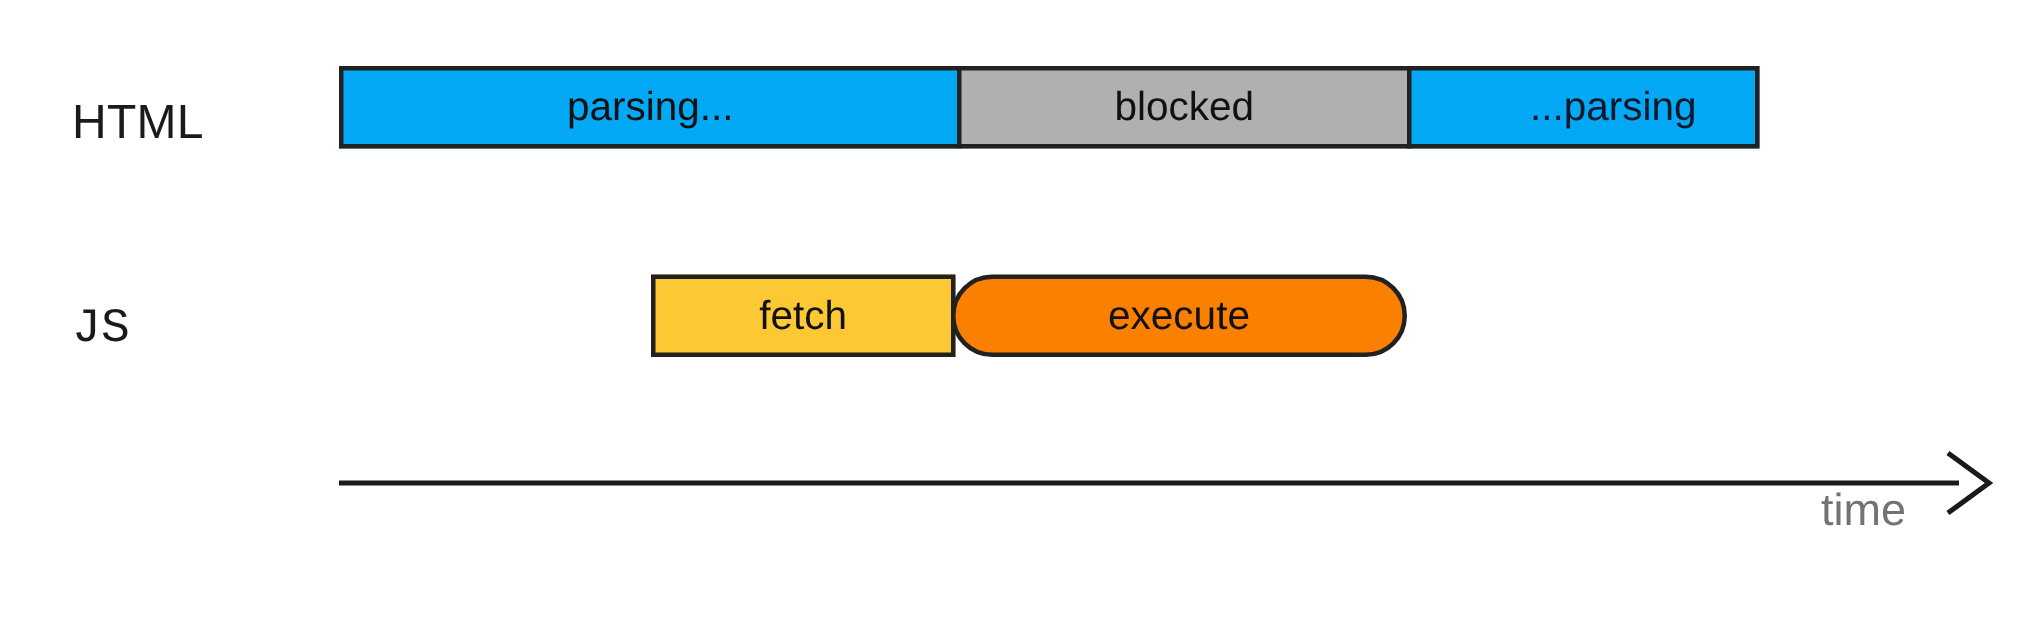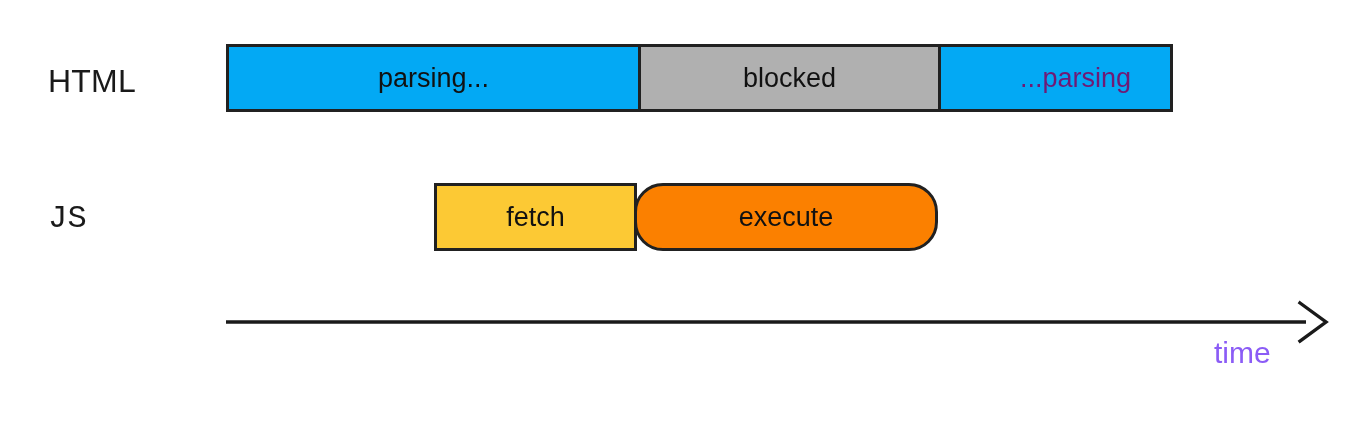--- a/index.html
+++ b/index.html
@@ -28,21 +28,21 @@
     color: #1a1a1a;
     white-space: nowrap;
   }
   #label-html { left: 48px; top: 65px; }
   #label-js   { left: 48px; top: 203px; font-family: Liberation Mono, monospace; }
 
   
   .bar {
     position: absolute;
     display: flex;
-    height: 68px;
+    height: 55px;
     box-sizing: border-box;
     text-align: center;
   }
   #bar-html { left: 226px; top: 44px; width: 944px; }
   #bar-js   { left: 434px; top: 183px; width: 501px; }
 
   .seg {
     position: relative;
     box-sizing: border-box;
     border: 3px solid #212121;
@@ -63,44 +63,44 @@
     position: absolute;
     left: 226px;
     top: 296px;
     width: 1105px;
     height: 52px;
     overflow: visible;
   }
   #time-label {
     position: absolute;
     left: 1214px;
-    top: 338px;
+    top: 326px;
     font-size: 30px;
     line-height: 1;
-    color: #8b5cf6;
+    color: #737373;
     white-space: nowrap;
   }
 </style>
 </head>
 <body>
 
 <div id="stage" style="background: rgb(255, 255, 255);">
 
   <div class="row-label" id="label-html">HTML</div>
 
   <div class="row-label" id="label-js">JS</div>
 
   <div class="bar" id="bar-html">
     <div class="seg" style="width: 415px; flex: 0 0 415px; background: rgb(3, 169, 244); border-color: rgb(33, 33, 33); color: rgb(17, 17, 17);">
       <span>parsing...</span>
     </div>
     <div class="seg" style="width: 303px; flex: 0 0 303px; background: rgb(176, 176, 176); border-color: rgb(33, 33, 33); color: rgb(17, 17, 17);">
       <span>blocked</span>
     </div>
-    <div class="seg" style="width: 235px; flex: 0 0 235px; background: rgb(3, 169, 244); border-color: rgb(33, 33, 33); color: #701a75; padding-left: 40px;">
+    <div class="seg" style="width: 235px; flex: 0 0 235px; background: rgb(3, 169, 244); border-color: rgb(33, 33, 33); color: #0f172a; padding-left: 40px;">
       <span>...parsing</span>
     </div>
   </div>
 
   <div class="bar" id="bar-js">
     <div class="seg" style="width: 203px; flex: 0 0 203px; background: rgb(252, 201, 52); border-color: rgb(33, 33, 33); color: rgb(17, 17, 17);">
       <span>fetch</span>
     </div>
     <div class="seg" style="width: 304px; flex: 0 0 304px; background: rgb(251, 128, 0); border-color: rgb(33, 33, 33); color: rgb(17, 17, 17); border-radius: 29px;">
       <span>execute</span>

